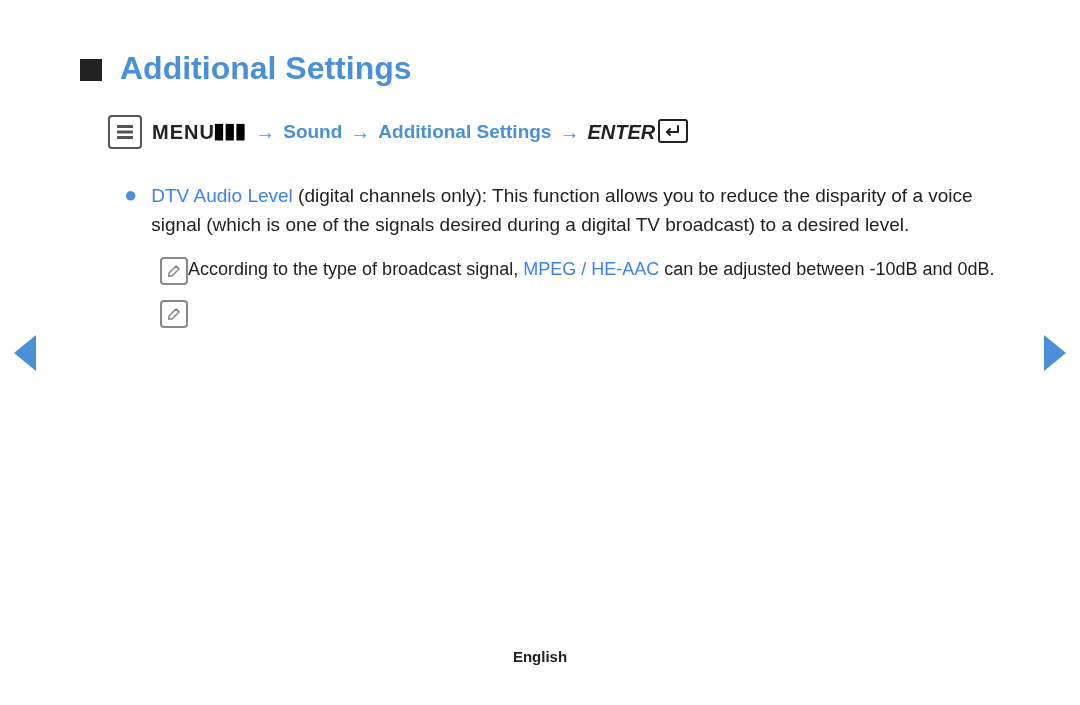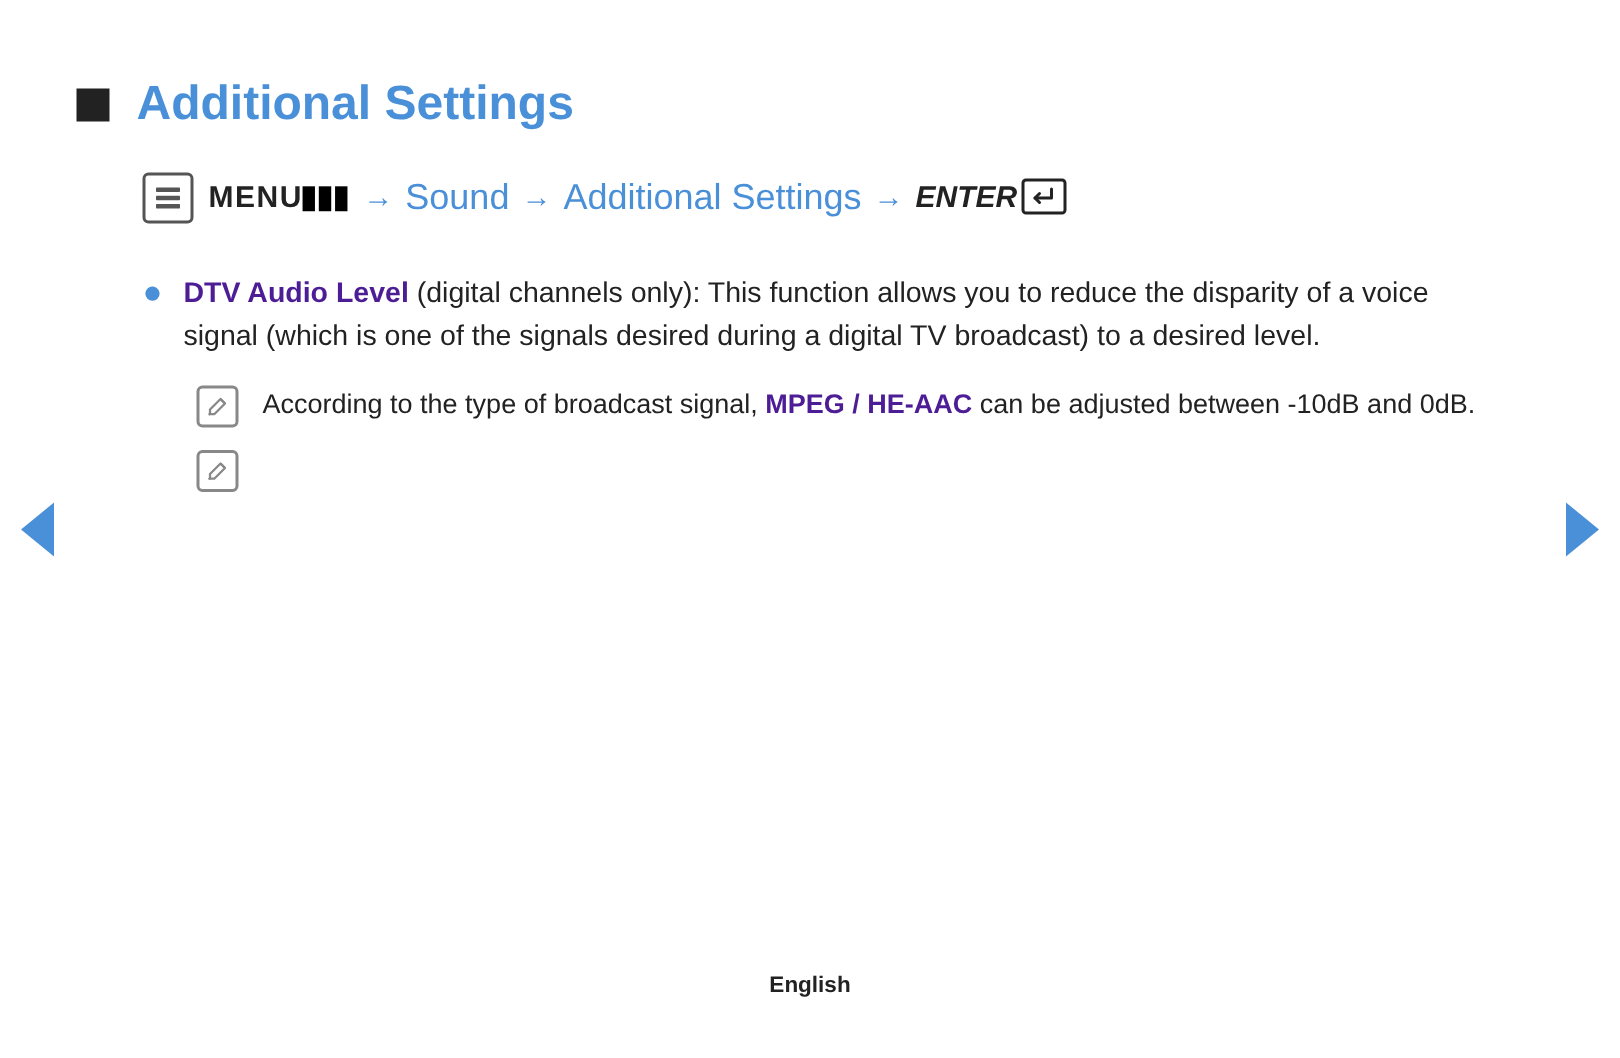--- a/index.html
+++ b/index.html
@@ -14,21 +14,21 @@
       background: #ffffff;
       font-family: 'Arial', sans-serif;
       position: relative;
       overflow: hidden;
     }
 
     .page-container {
       width: 1080px;
       height: 705px;
       position: relative;
-      padding: 50px 80px 50px 51px;
+      padding: 50px 80px 50px 80px;
       border-radius: 10px;
     }
 
     
     .section-heading {
       display: flex;
       align-items: center;
       gap: 18px;
       margin-bottom: 28px;
     }
@@ -45,21 +45,21 @@
       font-size: 32px;
       font-weight: 700;
       color: #4a90d9;
     }
 
     
     .menu-path {
       display: flex;
       align-items: center;
       gap: 0px;
-      margin-left: 44px;
+      margin-left: 28px;
       margin-bottom: 32px;
       font-size: 19px;
     }
 
     .menu-icon {
       width: 34px;
       height: 34px;
       border: 2px solid #555;
       border-radius: 4px;
       display: inline-flex;
@@ -76,22 +76,22 @@
 
     .arrow-sep {
       color: #4a90d9;
       font-size: 20px;
       font-weight: bold;
       margin: 0 8px;
     }
 
     .menu-link {
       color: #4a90d9;
-      font-size: 24px;
-      font-weight: 400;
+      font-size: 19px;
+      font-weight: 700;
     }
 
     .enter-label {
       font-weight: 900;
       color: #222;
       font-size: 20px;
       font-style: italic;
     }
 
     .enter-icon {
@@ -127,29 +127,29 @@
       margin-top: 1px;
     }
 
     .bullet-text {
       font-size: 19px;
       line-height: 1.55;
       color: #222;
     }
 
     .highlight-blue {
-      color: #4c1d95;
-      font-weight: 700;
+      color: #3b82f6;
+      font-weight: 400;
     }
 
     
     .note-item {
       display: flex;
       align-items: flex-start;
-      gap: 16px;
+      gap: 0;
       margin-left: 36px;
       margin-bottom: 14px;
     }
 
     .note-icon {
       width: 28px;
       height: 28px;
       border: 2px solid #888;
       border-radius: 4px;
       display: flex;

